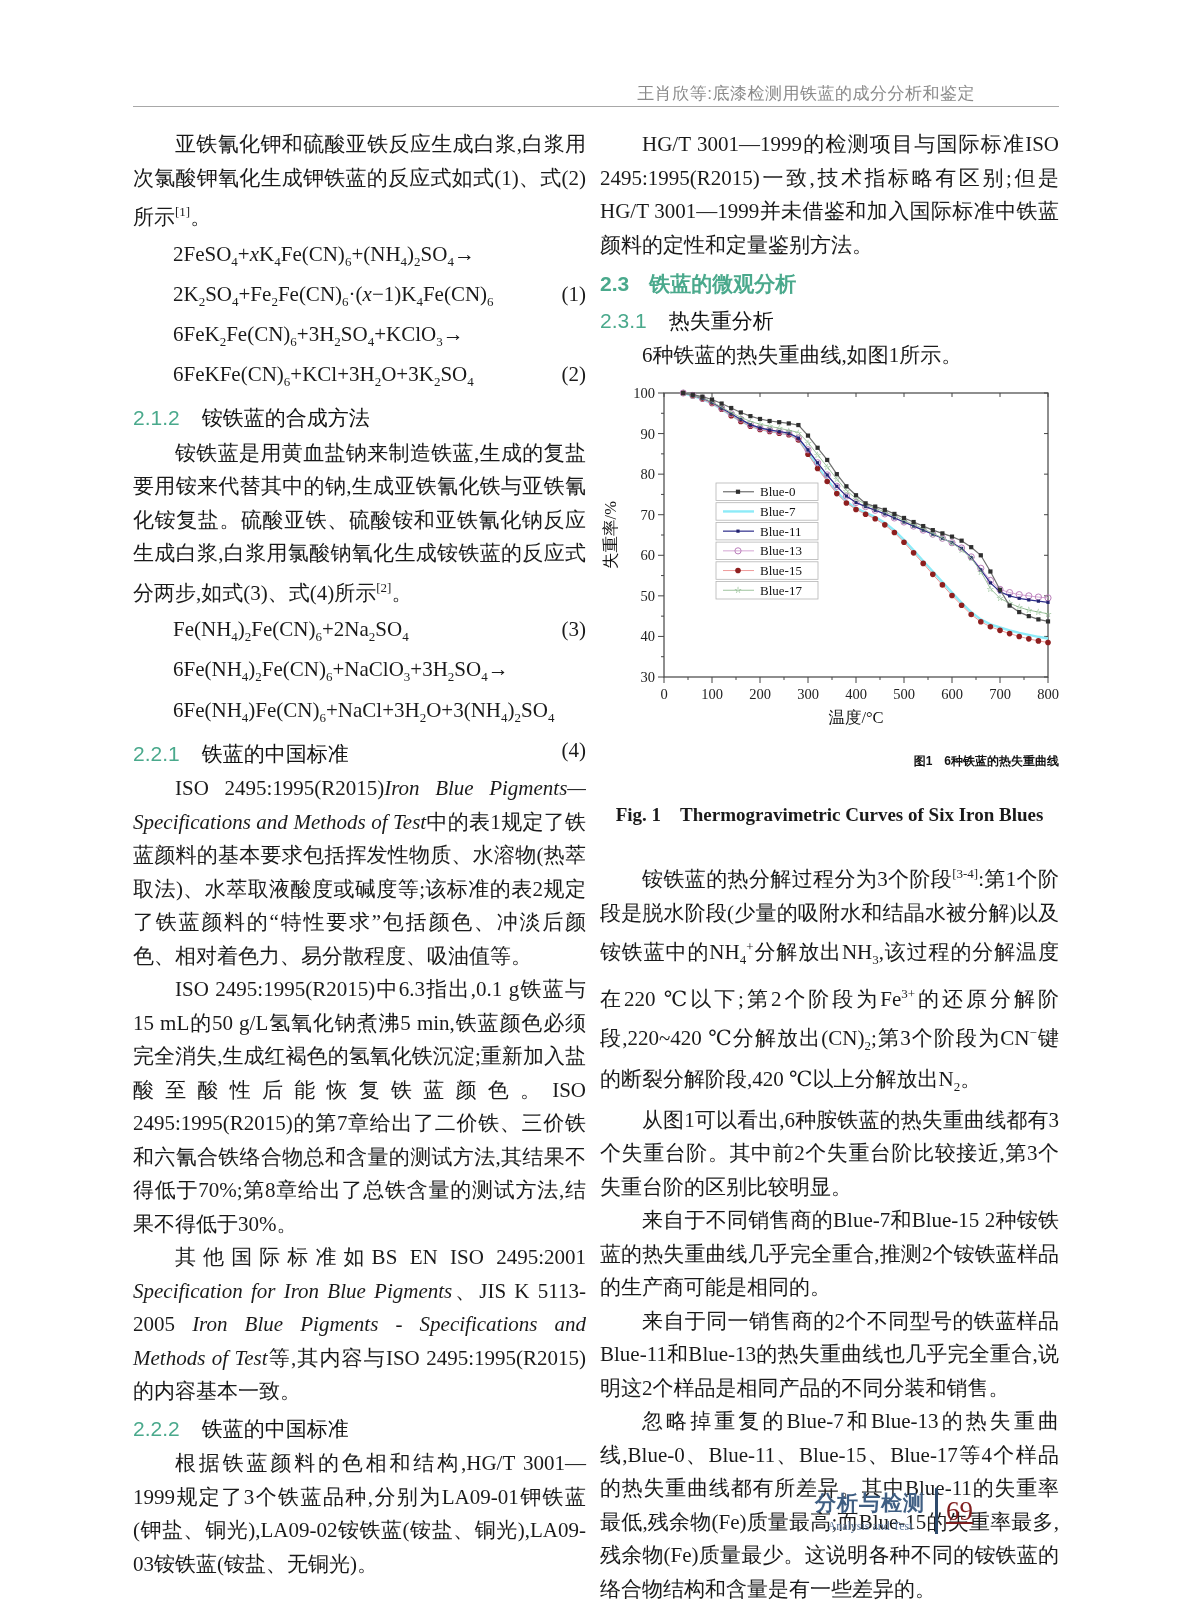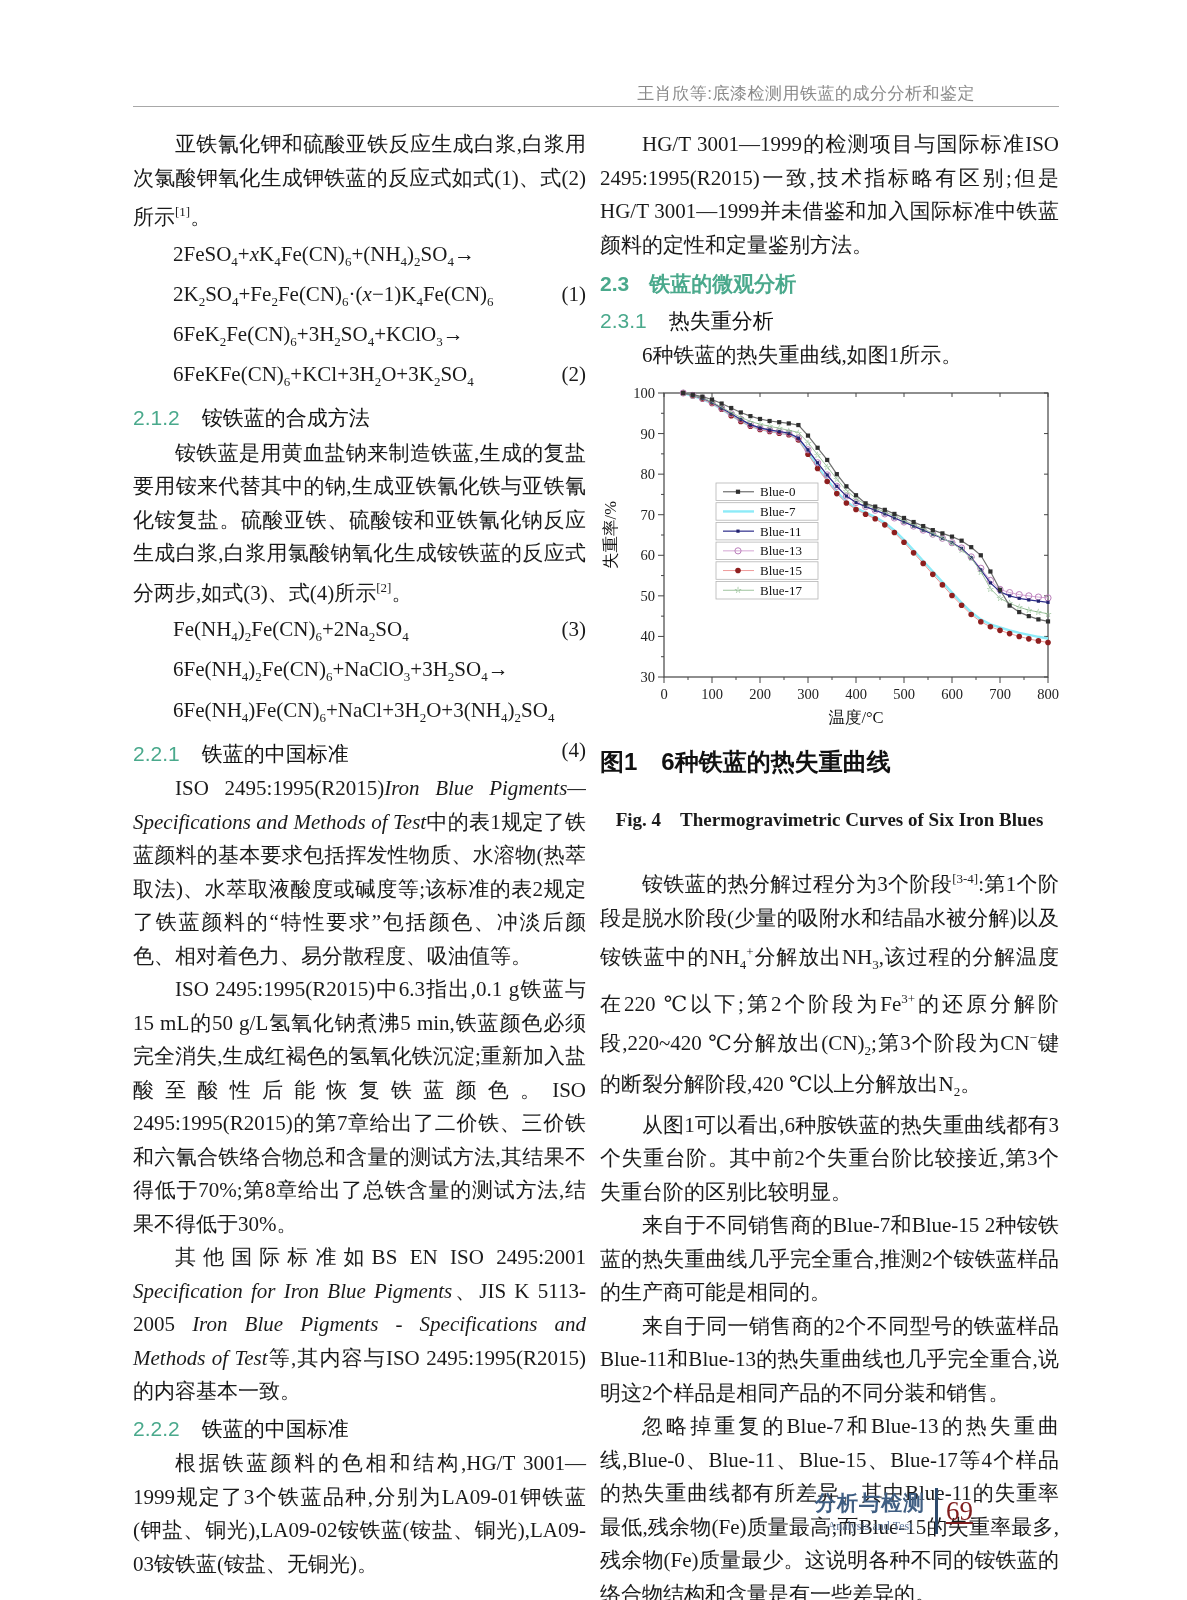--- a/index.html
+++ b/index.html
@@ -22,22 +22,22 @@
   .h-major{margin:5px 0 3px 0;font-family:"Liberation Sans","DejaVu Sans",sans-serif;
         font-weight:bold;font-size:21px;color:#4aa98c;text-indent:0;}
   .h-major .h-title{margin-left:20px;}
   .h-sub{margin:3px 0 2px 0;font-family:"Liberation Sans","DejaVu Sans",sans-serif;
         font-size:21px;text-indent:0;}
   .h-sub .h-num{color:#4aa98c;}
   .h-sub .h-title{margin-left:22px;color:#111;}
   sup,sub{font-size:13px;}
   
   .fig-wrap{margin:6px 0 0 0;}
-  .fig-cap-cn{margin-top:4px;text-align:left;text-indent:0;font-family:"Liberation Sans","DejaVu Sans",sans-serif;
-        font-weight:bold;font-size:24px;color:#111;}
+  .fig-cap-cn{margin-top:4px;text-align:right;text-indent:0;font-family:"Liberation Sans","DejaVu Sans",sans-serif;
+        font-weight:bold;font-size:12px;color:#111;}
   .fig-cap-en{text-align:center;text-indent:0;font-weight:bold;font-size:19px;margin-bottom:26px;}
   
   .footer{position:absolute;top:1488px;right:130px;display:flex;align-items:center;}
   .f-txt{text-align:center;margin-right:10px;}
   .f-cn{font-family:"Liberation Sans","DejaVu Sans",sans-serif;font-weight:bold;
         font-size:21px;color:#3f5e82;letter-spacing:1px;}
   .f-en{font-size:12px;color:#5a7396;margin-top:2px;}
   .f-bar{width:3px;height:46px;background:#2e4a6b;margin-right:8px;}
   .f-num{font-size:27px;color:#7f1d1d;font-family:"Liberation Serif",serif;text-decoration:underline;}
 </style>
@@ -374,21 +374,21 @@
           <rect x="116" y="182.8" width="102" height="17.5" fill="#fff" stroke="#b5b5b5" stroke-width="0.8"></rect>
           <line x1="123" y1="191.55" x2="154" y2="191.55" stroke="#ef9a9a" stroke-width="1"></line>
           <circle cx="138" cy="191.55" r="2.8" fill="#8e1f1f"></circle>
           <text x="160" y="196.05" font-size="13" fill="#111" style="font-family:&quot;Liberation Serif&quot;,&quot;DejaVu Serif&quot;,serif">Blue-15</text>
           <rect x="116" y="202.5" width="102" height="17.5" fill="#fff" stroke="#b5b5b5" stroke-width="0.8"></rect>
           <line x1="123" y1="211.25" x2="154" y2="211.25" stroke="#9fc49f" stroke-width="1"></line>
           <text x="138" y="214.45" text-anchor="middle" font-size="9" fill="#6faa6f">☆</text>
           <text x="160" y="215.75" font-size="13" fill="#111" style="font-family:&quot;Liberation Serif&quot;,&quot;DejaVu Serif&quot;,serif">Blue-17</text>
         </svg>
       <p class="fig-cap-cn">图1　6种铁蓝的热失重曲线</p>
-      <p class="fig-cap-en">Fig. 4　Thermogravimetric Curves of Six Iron Blues</p>
+      <p class="fig-cap-en">Fig. 1　Thermogravimetric Curves of Six Iron Blues</p>
     </div>
 
     <p class="para">铵铁蓝的热分解过程分为3个阶段<sup>[3-4]</sup>:第1个阶段是脱水阶段(少量的吸附水和结晶水被分解)以及铵铁蓝中的NH<sub>4</sub><sup>+</sup>分解放出NH<sub>3</sub>,该过程的分解温度在220 ℃以下;第2个阶段为Fe<sup>3+</sup>的还原分解阶段,220~420 ℃分解放出(CN)<sub>2</sub>;第3个阶段为CN<sup>−</sup>键的断裂分解阶段,420 ℃以上分解放出N<sub>2</sub>。</p>
     <p class="para">从图1可以看出,6种胺铁蓝的热失重曲线都有3个失重台阶。其中前2个失重台阶比较接近,第3个失重台阶的区别比较明显。</p>
     <p class="para">来自于不同销售商的Blue-7和Blue-15 2种铵铁蓝的热失重曲线几乎完全重合,推测2个铵铁蓝样品的生产商可能是相同的。</p>
     <p class="para">来自于同一销售商的2个不同型号的铁蓝样品Blue-11和Blue-13的热失重曲线也几乎完全重合,说明这2个样品是相同产品的不同分装和销售。</p>
     <p class="para">忽略掉重复的Blue-7和Blue-13的热失重曲线,Blue-0、Blue-11、Blue-15、Blue-17等4个样品的热失重曲线都有所差异。其中Blue-11的失重率最低,残余物(Fe)质量最高;而Blue-15的失重率最多,残余物(Fe)质量最少。这说明各种不同的铵铁蓝的络合物结构和含量是有一些差异的。</p>
 
   </div>
 

